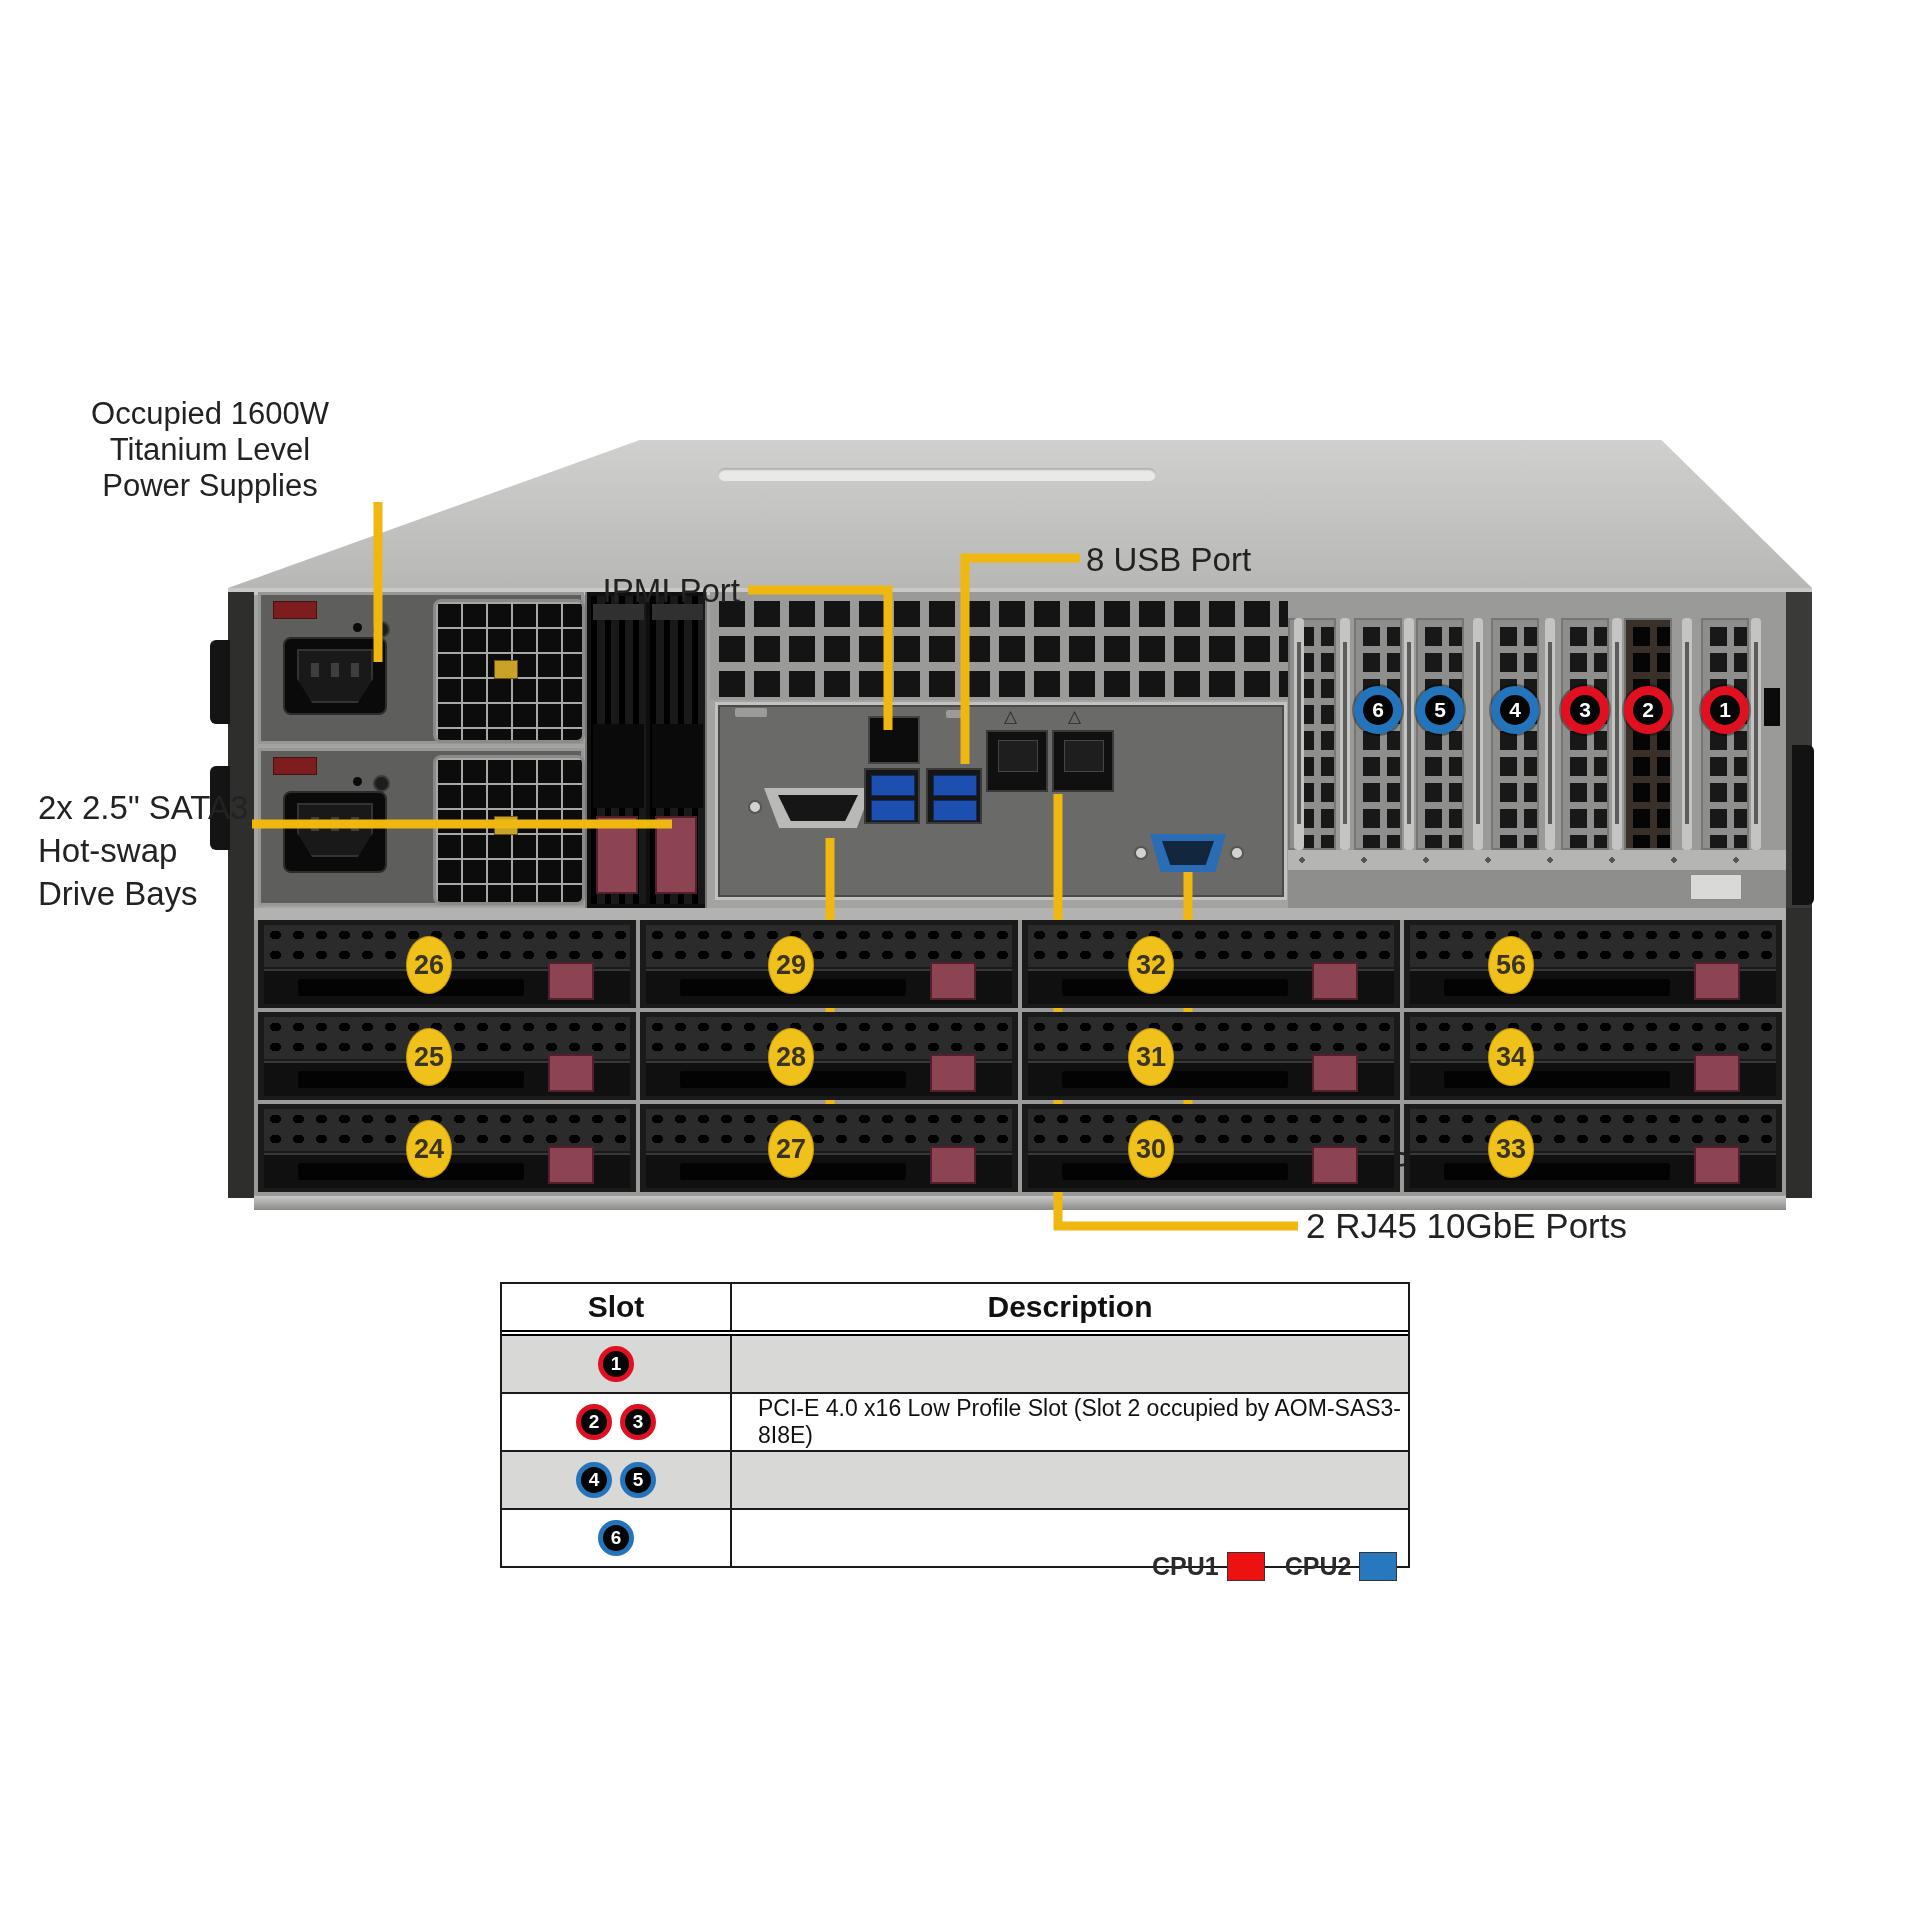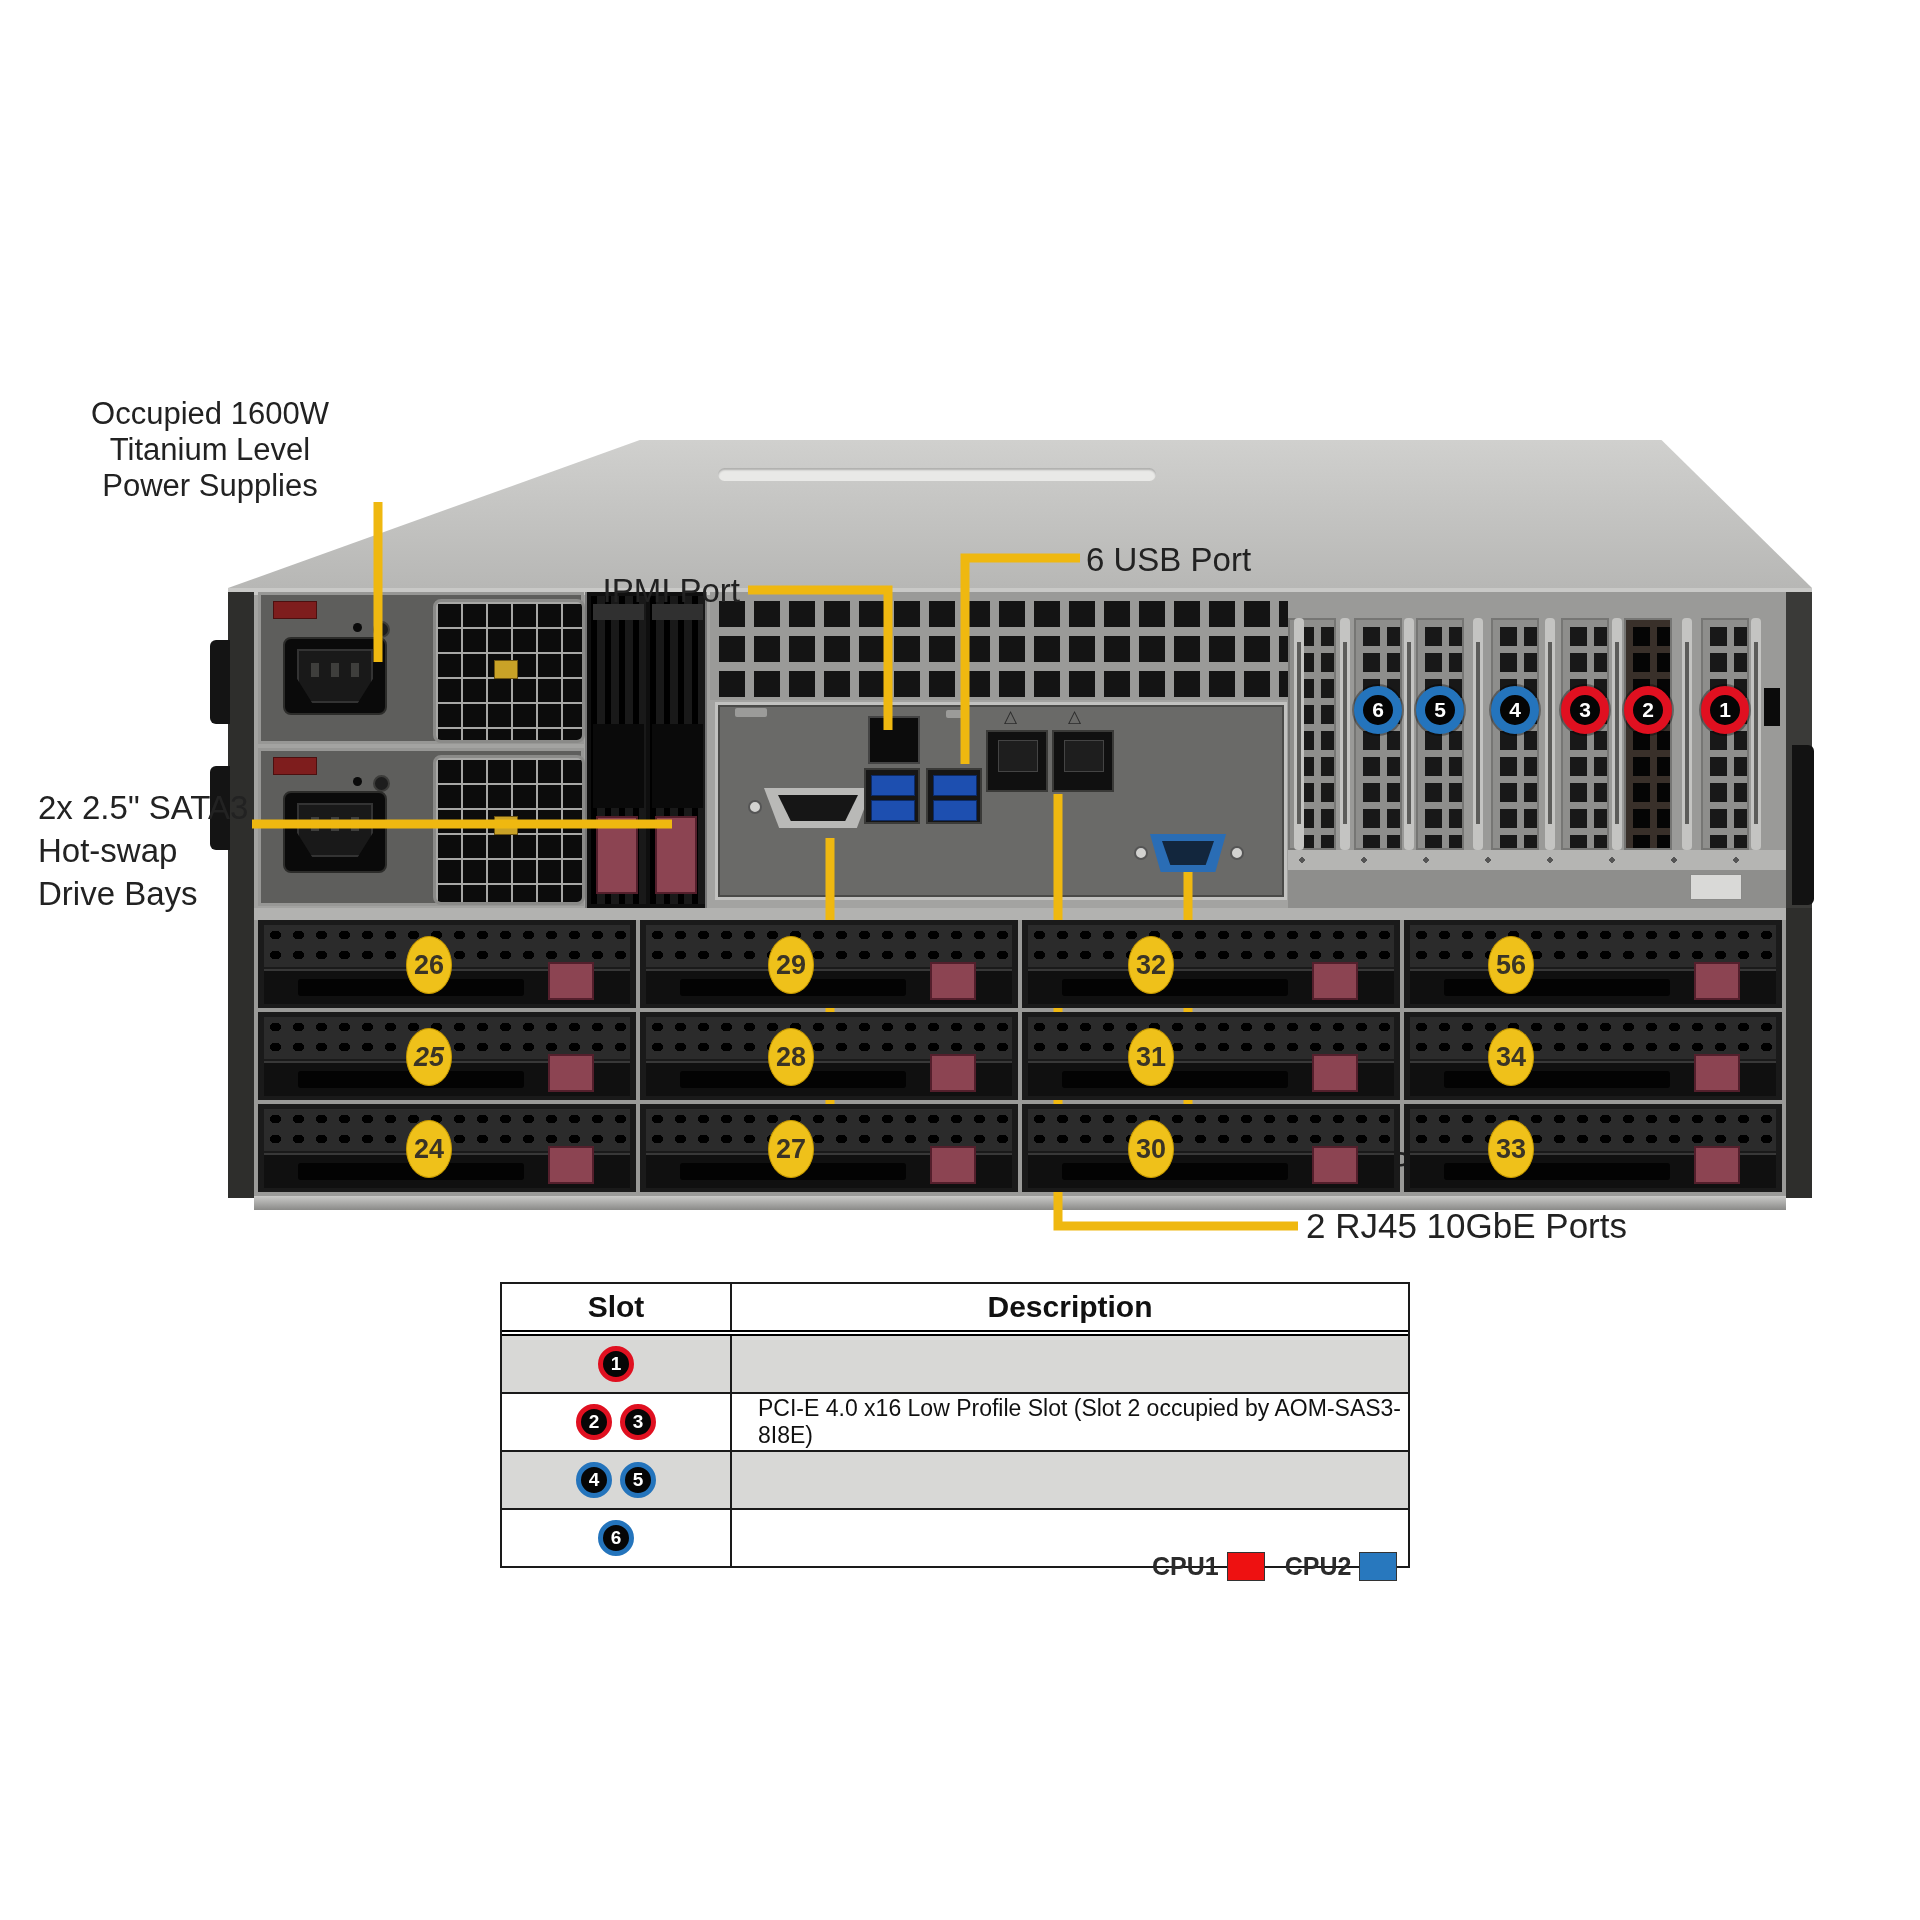--- a/index.html
+++ b/index.html
@@ -300,21 +300,21 @@
     <div>Occupied 1600W</div>
     <div>Titanium Level</div>
     <div>Power Supplies</div>
   </div>
   <div id="sata-label" class="lbl">
     <div>2x 2.5" SATA3</div>
     <div>Hot-swap</div>
     <div>Drive Bays</div>
   </div>
   <div id="ipmi-label" class="lbl">IPMI Port</div>
-  <div id="usb-label" class="lbl">6 USB Port</div>
+  <div id="usb-label" class="lbl">8 USB Port</div>
   <div id="serial-label" class="lbl">Serial Port</div>
   <div id="vga-label" class="lbl">VGA Port</div>
   <div id="rj45-label" class="lbl">2 RJ45 10GbE Ports</div>
 
   <div id="slot-table">
     <div class="thead">
       <div>Slot</div>
       <div>Description</div>
     </div>
     <div id="table-rows">
@@ -438,21 +438,21 @@
       <div class="tray-vent"></div>
       <div class="tray-rail">
         <div class="tray-grip"></div>
       </div>
       <div class="tray-latch"></div>
     </div>
     <div class="bay-badge" style="left: 406px; top: 936px;">26</div>
     <div class="bay-badge" style="left: 768px; top: 936px;">29</div>
     <div class="bay-badge" style="left: 1128px; top: 936px;">32</div>
     <div class="bay-badge" style="left: 1488px; top: 936px;">56</div>
-    <div class="bay-badge" style="left: 406px; top: 1028px; font-style: italic;">25</div>
+    <div class="bay-badge" style="left: 406px; top: 1028px;">25</div>
     <div class="bay-badge" style="left: 768px; top: 1028px;">28</div>
     <div class="bay-badge" style="left: 1128px; top: 1028px;">31</div>
     <div class="bay-badge" style="left: 1488px; top: 1028px;">34</div>
     <div class="bay-badge" style="left: 406px; top: 1120px;">24</div>
     <div class="bay-badge" style="left: 768px; top: 1120px;">27</div>
     <div class="bay-badge" style="left: 1128px; top: 1120px;">30</div>
     <div class="bay-badge" style="left: 1488px; top: 1120px; text-align: right;">33</div>
   </div>
 
 </body></html>

